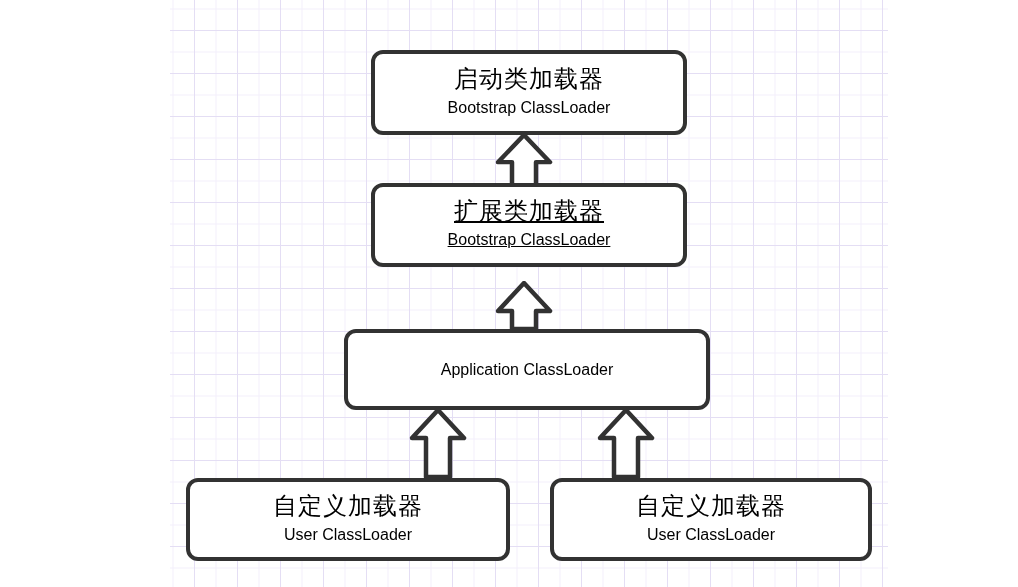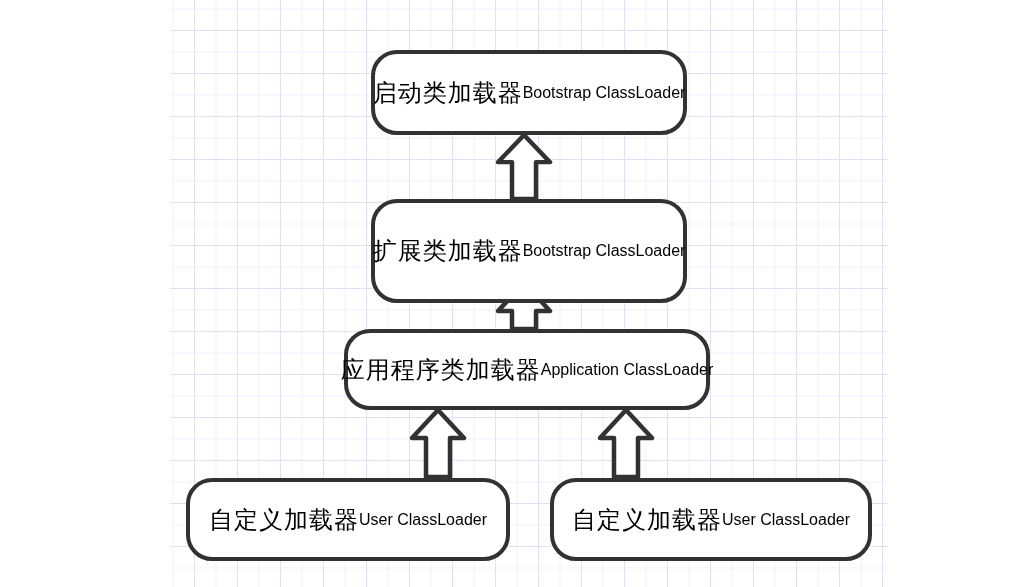--- a/index.html
+++ b/index.html
@@ -29,23 +29,23 @@
       linear-gradient(to right, #f3effb 1px, transparent 1px),
       linear-gradient(to bottom, #f3effb 1px, transparent 1px);
     background-size: 43px 43px, 43px 43px, 21.5px 21.5px, 21.5px 21.5px;
     background-position: 24px 0, 0 30px, 2.5px 0, 0 8.5px;
   }
   .node {
     position: absolute;
     box-sizing: border-box;
     background: #ffffff;
     border: 4px solid #323232;
-    border-radius: 26px;
+    border-radius: 12px;
     display: flex;
-    flex-direction: row;
+    flex-direction: column;
     align-items: center;
     justify-content: center;
     text-align: center;
     color: #000000;
     z-index: 2;
   }
   .node .zh {
     font-size: 24px;
     line-height: 30px;
     letter-spacing: 1px;
@@ -54,21 +54,21 @@
   .node .en {
     font-size: 16px;
     line-height: 28px;
     white-space: nowrap;
   }
   .arrow {
     position: absolute;
     z-index: 1;
   }
   #node-bootstrap   { left: 371px; top:  50px; width: 316px; height: 85px; }
-  #node-extension   { left: 371px; top: 199px; width: 316px; height: 104px; }
+  #node-extension   { left: 371px; top: 183px; width: 316px; height: 84px; text-decoration: underline; }
   #node-application { left: 344px; top: 329px; width: 366px; height: 81px; }
   #node-user-left   { left: 186px; top: 478px; width: 324px; height: 83px; }
   #node-user-right  { left: 550px; top: 478px; width: 322px; height: 83px; }
   #arrow-ext-boot   { left: 495px; top: 133px; width: 58px; height: 68px; }
   #arrow-app-ext    { left: 495px; top: 281px; width: 58px; height: 50px; }
   #arrow-uleft-app  { left: 409px; top: 408px; width: 58px; height: 71px; }
   #arrow-uright-app { left: 597px; top: 408px; width: 58px; height: 71px; }
 </style>
 </head>
 <body>
@@ -81,21 +81,20 @@
     <div class="zh">启动类加载器</div>
     <div class="en">Bootstrap ClassLoader</div>
   </div>
 
   <div class="node" id="node-extension">
     <div class="zh">扩展类加载器</div>
     <div class="en">Bootstrap ClassLoader</div>
   </div>
 
   <div class="node" id="node-application">
-    <div class="zh">应用程序类加载器</div>
     <div class="en">Application ClassLoader</div>
   </div>
 
   <div class="node" id="node-user-left">
     <div class="zh">自定义加载器</div>
     <div class="en">User ClassLoader</div>
   </div>
 
   <div class="node" id="node-user-right">
     <div class="zh">自定义加载器</div>

